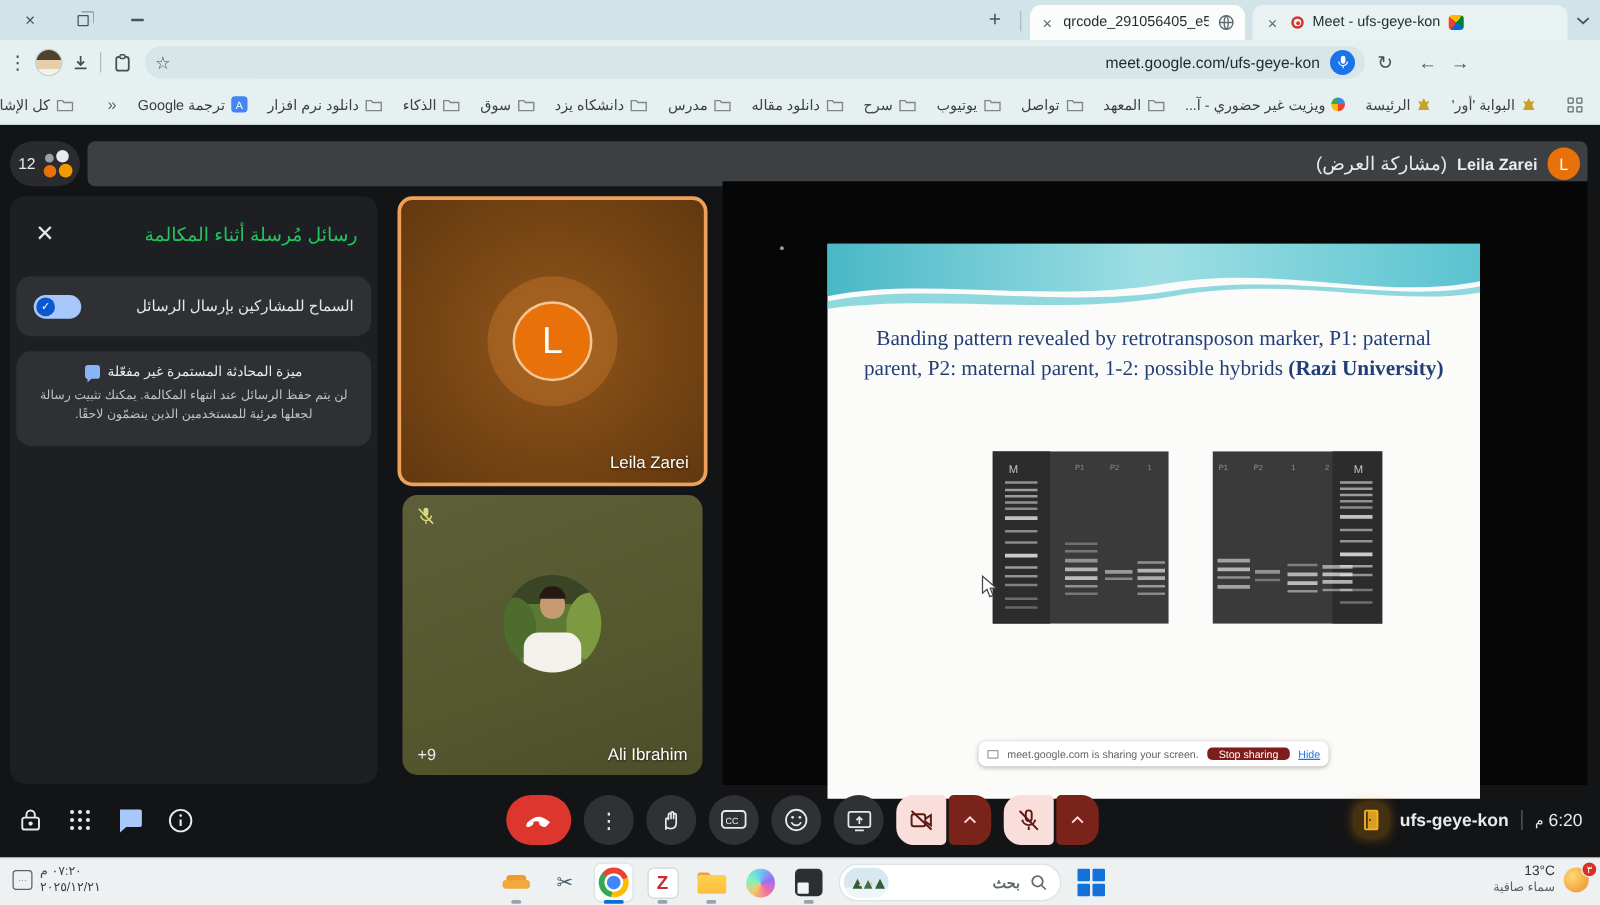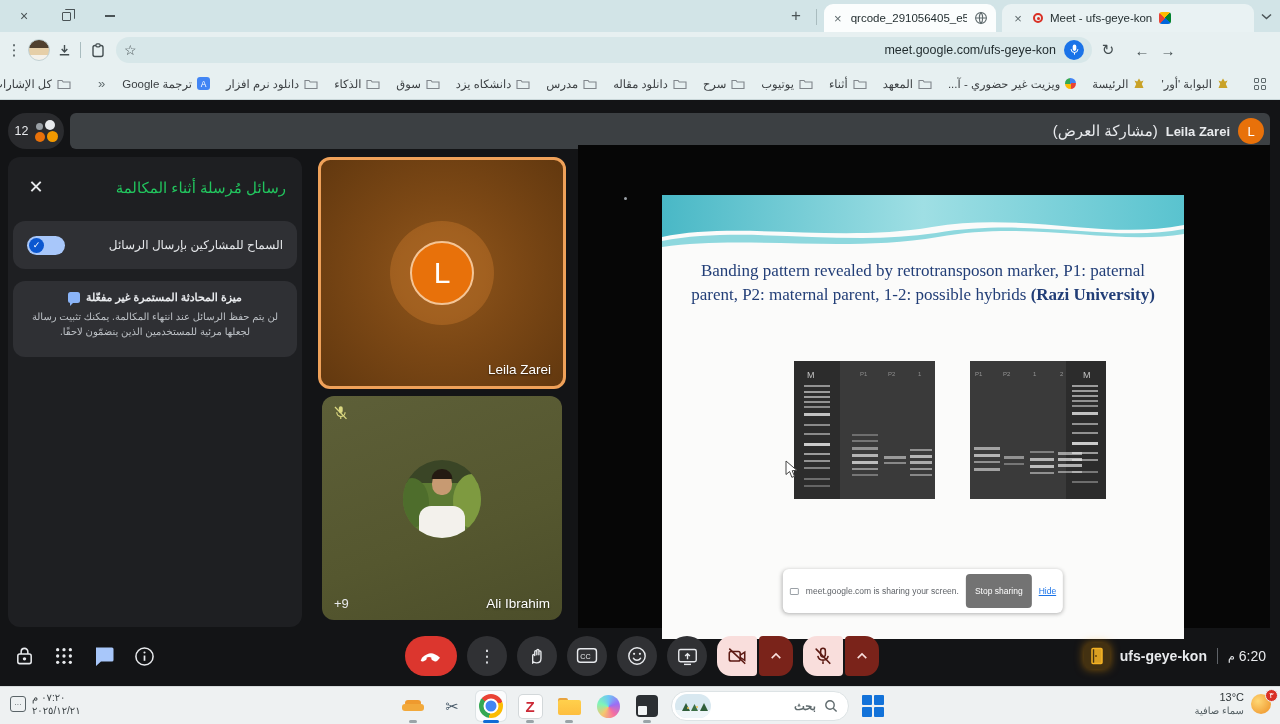--- a/index.html
+++ b/index.html
@@ -51,21 +51,21 @@
 
   #chat-panel { position:absolute; left:8px; top:57px; width:294px; height:470px; background:#1e1f22; border-radius:12px; }
   #chat-title { position:absolute; right:16px; top:22px; color:#22c55e; font-size:15px; }
   #chat-close { position:absolute; left:16px; top:18px; color:#e8eaed; font-size:18px; width:24px; height:24px; display:flex; align-items:center; justify-content:center; }
   .chat-box { position:absolute; left:5px; right:5px; background:#2f3034; border-radius:12px; }
   #toggle-box { top:64px; height:48px; display:flex; align-items:center; justify-content:space-between; padding:0 14px; }
   #toggle-box .lbl { color:#e3e5e8; font-size:12px; }
   .toggle { width:38px; height:19px; border-radius:10px; background:#a8c7fa; position:relative; }
   .toggle .knob { position:absolute; left:2px; top:2px; width:15px; height:15px; border-radius:50%; background:#0b57d0; color:#fff; font-size:9px; display:flex; align-items:center; justify-content:center; }
   #notice-box { top:124px; height:76px; padding:10px 10px; text-align:center; }
-  #notice-title-row { display:flex; align-items:center; justify-content:center; gap:6px;font-weight:bold; }
+  #notice-title-row { display:flex; align-items:center; justify-content:center; gap:6px; }
   #notice-title { color:#e8eaed; font-size:11px; }
   #notice-body { margin-top:6px; color:#bdc1c6; font-size:10px; line-height:1.45; direction:rtl; }
   .bubble-ic { width:12px; height:11px; border-radius:2.5px; background:#8ab4f8; position:relative; flex:0 0 auto; }
   .bubble-ic::after { content:""; position:absolute; left:2px; bottom:-3px; border:3px solid transparent; border-top-color:#8ab4f8; border-left-color:#8ab4f8; }
   #chat-input { position:absolute; left:8px; right:8px; bottom:18px; height:56px; border:1px solid #5f6368; border-radius:28px; display:flex; align-items:center; padding:0 14px; gap:8px; }
   #chat-input .msg { margin-left:auto; width:214px; font-size:12.5px; color:#e8eaed; text-align:right; word-break:break-all; line-height:1.5; direction:ltr; }
 
   .tile { position:absolute; border-radius:12px; overflow:hidden; }
   #tile-leila { left:318px; top:57px; width:248px; height:232px; border:3px solid #efa159; background:radial-gradient(circle at 50% 50%, #91571c 0%, #7c4815 45%, #62380f 100%); }
   #tile-leila .glow { position:absolute; left:50%; top:50%; transform:translate(-50%,-50%); width:104px; height:104px; border-radius:50%; background:rgba(236,143,54,0.28); }
@@ -82,21 +82,21 @@
   .micoff-tile { position:absolute; left:10px; top:8px; }
 
   #stage { position:absolute; left:578px; top:45px; width:692px; height:483px; background:#060606; }
   #slide { position:absolute; left:84px; top:50px; width:522px; height:444px; background:#fbfbfa; }
   #slide-title { margin-top:8px; padding:0 24px; text-align:center; font-family:"Liberation Serif", serif; font-size:17px; line-height:1.42; color:#223e77; }
   .gel { position:absolute; top:166px; }
   #gel-left { left:132px; }
   #gel-right { left:308px; }
   #share-pill { position:absolute; left:50%; bottom:26px; transform:translateX(-50%); background:#fff; border-radius:6px; box-shadow:0 1px 4px rgba(0,0,0,.3); display:flex; align-items:center; gap:7px; padding:5px 7px; white-space:nowrap; }
   #share-pill .txt { font-size:8.5px; color:#5f6368; }
-  #share-pill .stop { background:#737373; color:#fff; font-size:8.5px; padding:12px 9px; border-radius:4px; border:none; }
+  #share-pill .stop { background:#7f1d1d; color:#fff; font-size:8.5px; padding:0 9px; border-radius:4px; border:none; }
   #share-pill .hide { font-size:8.5px; color:#1a73e8; text-decoration:underline; }
   .mon-ic { width:9px; height:7px; border:1px solid #9aa0a6; border-radius:1px; }
   #stage-cursor { position:absolute; left:207px; top:315px; }
   #stage-dot { position:absolute; left:46px; top:52px; width:3px; height:3px; border-radius:50%; background:#9aa0a6; }
 
   #controls { position:absolute; left:0; bottom:6px; width:1280px; height:48px; }
   #ctl-left { position:absolute; left:14px; top:50%; transform:translateY(-50%); display:flex; align-items:center; gap:19px; }
   #ctl-center { position:absolute; left:405px; top:50%; transform:translateY(-50%); display:flex; align-items:center; gap:10px; }
   .cbtn { width:40px; height:40px; border-radius:50%; background:#303134; display:flex; align-items:center; justify-content:center; color:#e8eaed; }
   #hangup { width:52px; height:40px; border-radius:20px; background:#dc362e; display:flex; align-items:center; justify-content:center; }
@@ -245,21 +245,21 @@
   <span class="bm">
     <svg width="14" height="12" viewBox="0 0 14 12">
         <path d="M1 2.5h4l1.2 1.5H13v6.5H1z" fill="none" stroke="#80868b" stroke-width="1.1"></path>
       </svg>
     <span>المعهد</span>
   </span>
   <span class="bm">
     <svg width="14" height="12" viewBox="0 0 14 12">
         <path d="M1 2.5h4l1.2 1.5H13v6.5H1z" fill="none" stroke="#80868b" stroke-width="1.1"></path>
       </svg>
-    <span>أثناء</span>
+    <span>تواصل</span>
   </span>
   <span class="bm">
     <svg width="14" height="12" viewBox="0 0 14 12">
         <path d="M1 2.5h4l1.2 1.5H13v6.5H1z" fill="none" stroke="#80868b" stroke-width="1.1"></path>
       </svg>
     <span>يوتيوب</span>
   </span>
   <span class="bm">
     <svg width="14" height="12" viewBox="0 0 14 12">
         <path d="M1 2.5h4l1.2 1.5H13v6.5H1z" fill="none" stroke="#80868b" stroke-width="1.1"></path>

